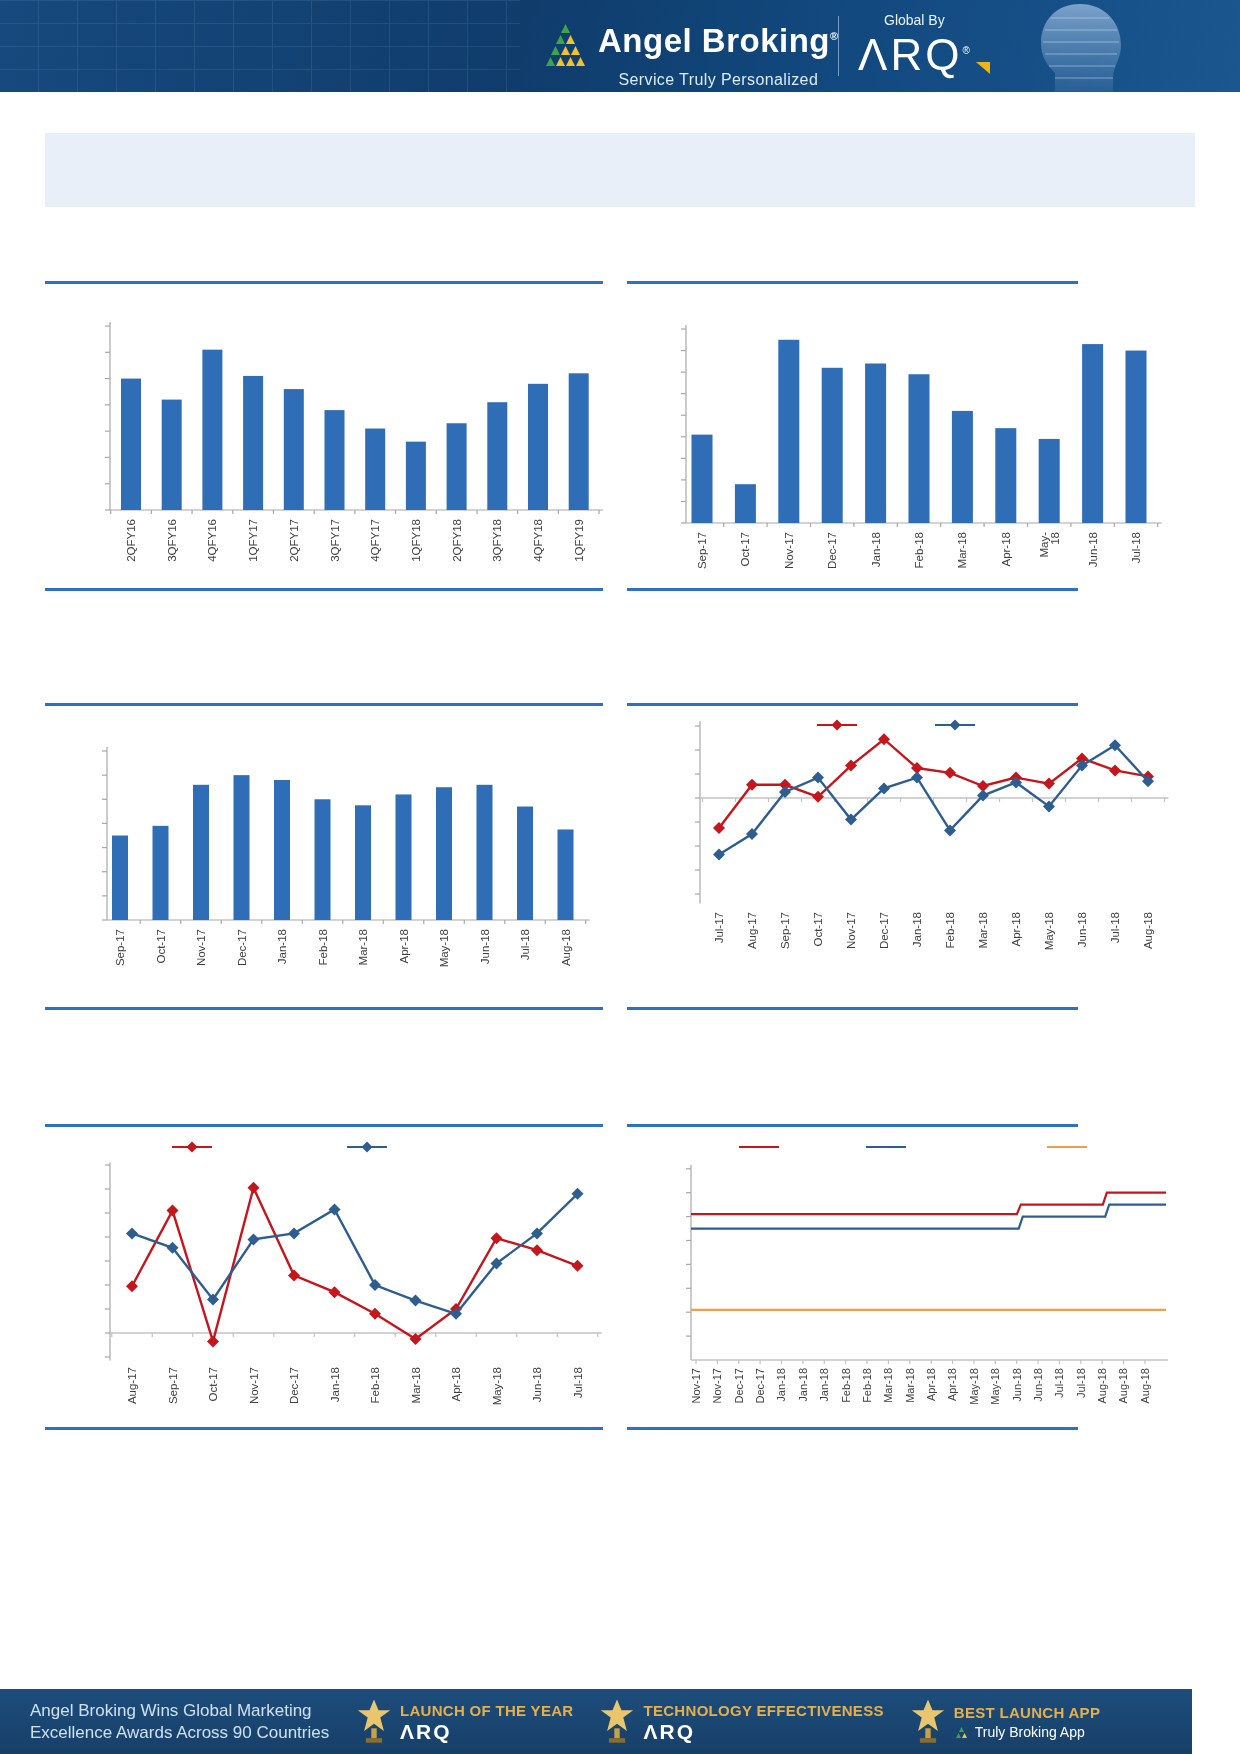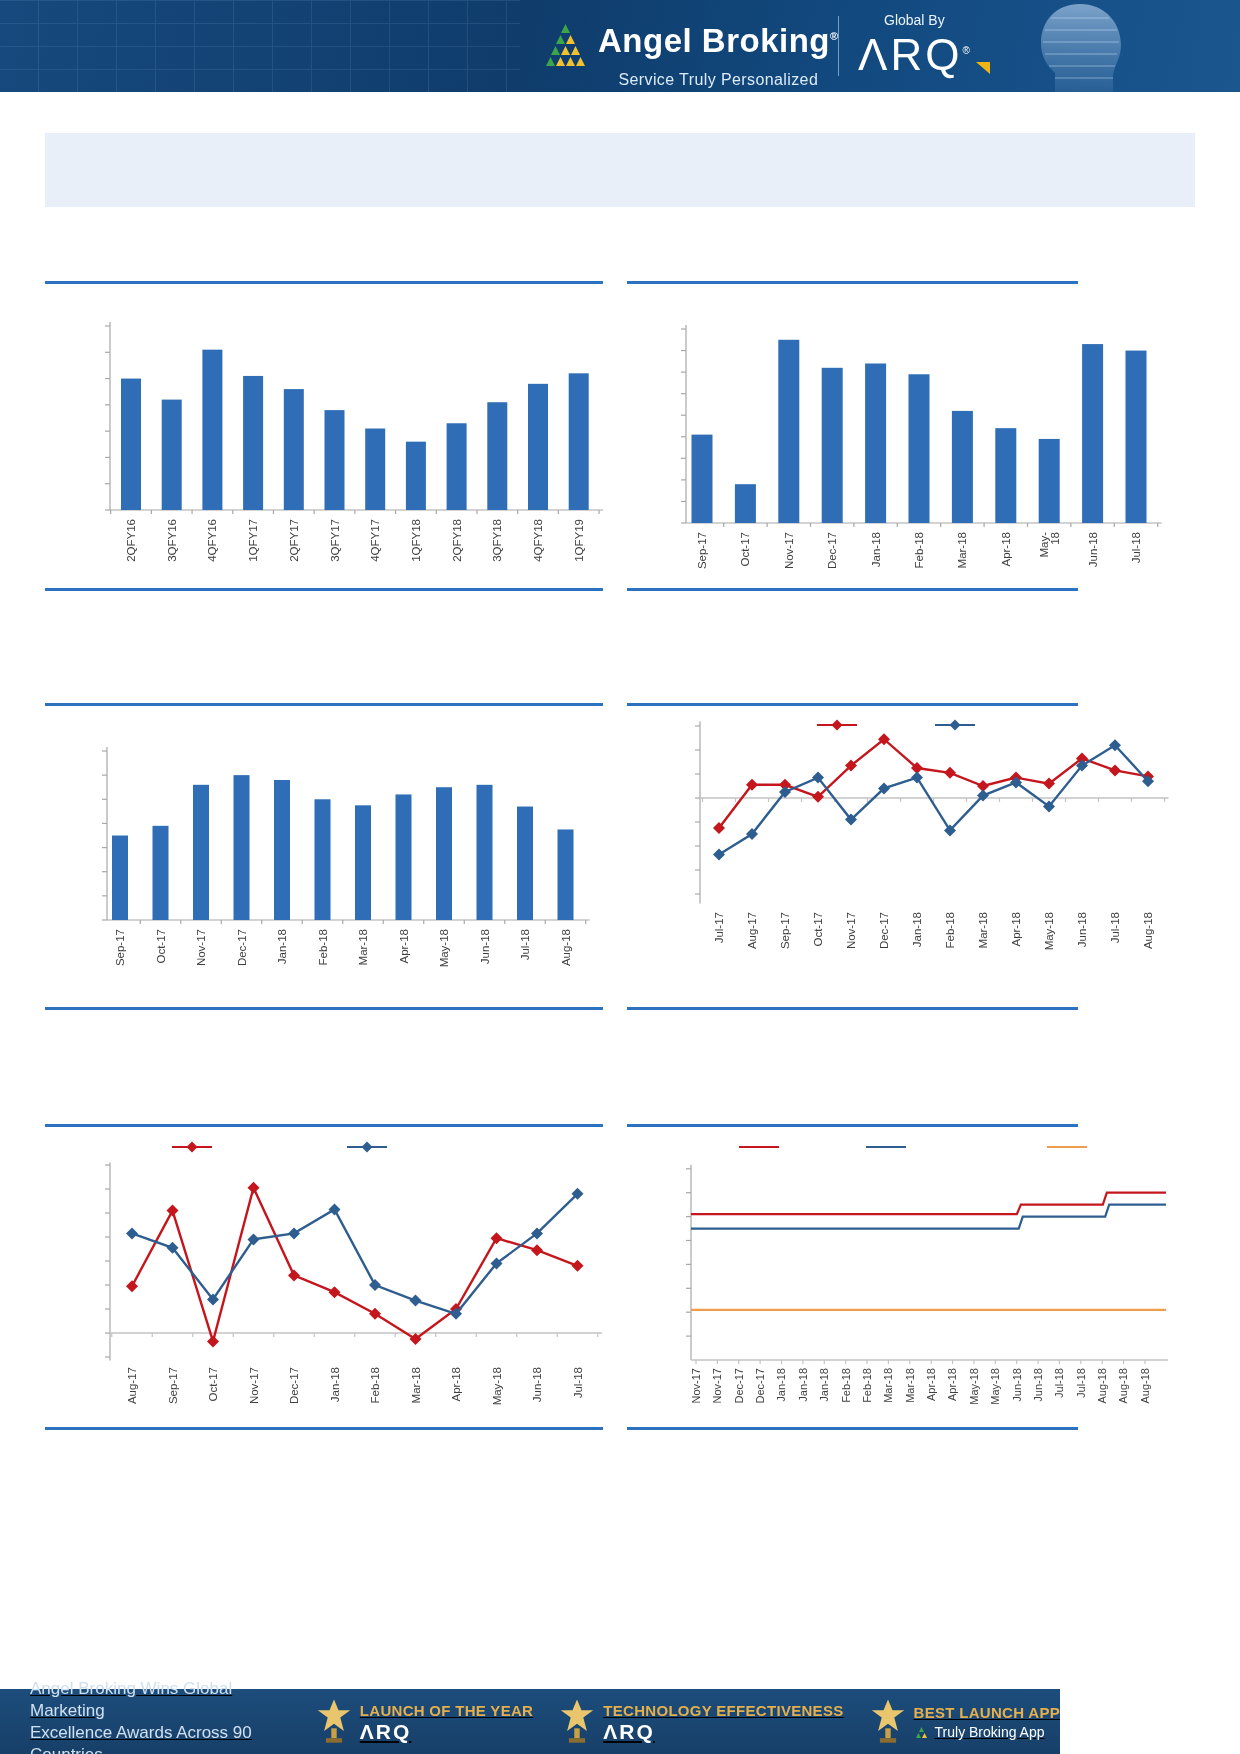--- a/index.html
+++ b/index.html
@@ -26,22 +26,22 @@
   .arq-accent{position:absolute;left:118px;top:34px;width:0;height:0;
       border-left:14px solid transparent;border-top:12px solid #f0b512;}
   .head-graphic{position:absolute;left:1005px;top:0;}
   
   .banner-box{position:absolute;left:45px;top:133px;width:1150px;height:74px;background:#e9eff8;}
   
   .rule{position:absolute;height:3px;background:#2d72c0;}
   
   .chart-host{position:absolute;}
   
-  .ftr{position:absolute;left:0;top:1689px;width:1060px;height:65px;
-       background:linear-gradient(180deg,#1d4d7c 0%,#173f68 100%);display:flex;align-items:center;text-decoration:underline;}
+  .ftr{position:absolute;left:0;top:1689px;width:1192px;height:65px;
+       background:linear-gradient(180deg,#1d4d7c 0%,#173f68 100%);display:flex;align-items:center;}
   .f-headline{margin-left:30px;color:#cfe0ef;font-size:17px;line-height:22px;width:300px;}
   .award{display:flex;align-items:center;margin-left:26px;}
   .award-text{margin-left:8px;}
   .award-title{color:#e5b04c;font-size:15px;font-weight:bold;letter-spacing:.3px;white-space:nowrap;}
   .award-sub{color:#fff;font-size:14px;margin-top:3px;display:flex;align-items:center;white-space:nowrap;}
   .award-sub .mini-logo{margin-right:5px;}
   .arq-small{font-size:21px;font-weight:bold;letter-spacing:2px;line-height:20px;}
 </style>
 </head>
 <body>

